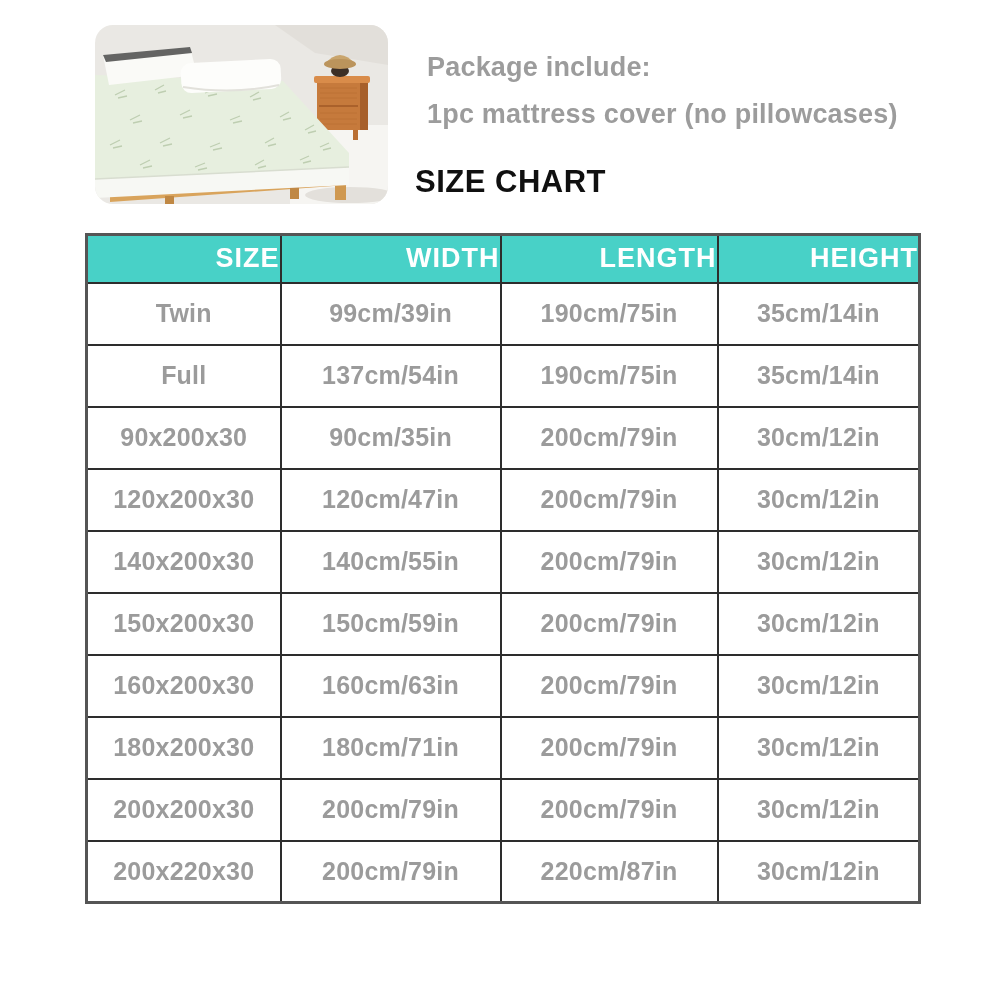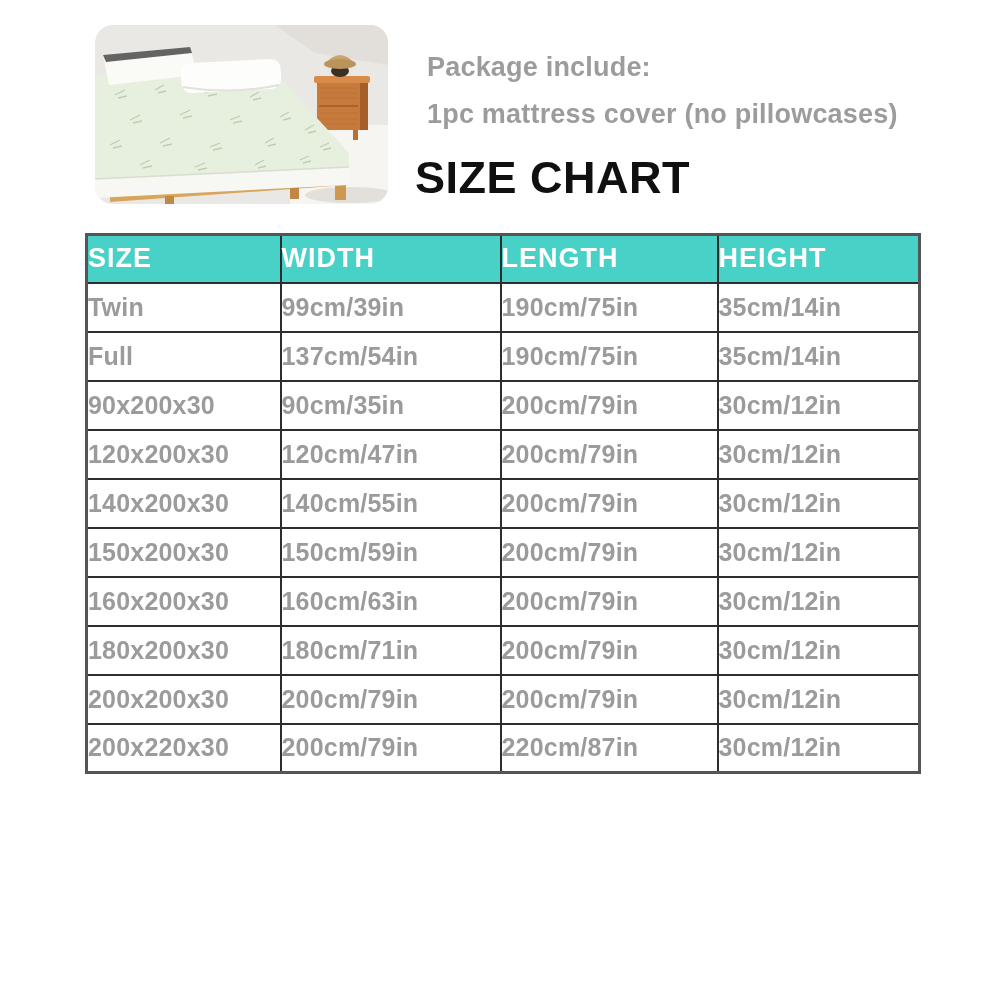--- a/index.html
+++ b/index.html
@@ -30,22 +30,22 @@
     color: var(--info-text, #9c9c9c);
     letter-spacing: 0.2px;
     white-space: nowrap;
   }
   .pkg-line-1 { top: 52px; }
   .pkg-line-2 { top: 99px; }
 
   
   .size-chart-title {
     position: absolute;
-    left: 415px; top: 152px;
-    font-size: 45px;
+    left: 415px; top: 164px;
+    font-size: 31px;
     font-weight: 800;
     color: var(--title-text, #101010);
     letter-spacing: 0.5px;
     white-space: nowrap;
   }
 
   
   table.size-table {
     position: absolute;
     left: 85px; top: 233px;
@@ -54,30 +54,30 @@
     table-layout: fixed;
     border: 3px solid #555555;
   }
   table.size-table th {
     height: 48px;
     background: var(--header-bg, #48d1c7);
     color: var(--header-text, #ffffff);
     font-size: 27px;
     font-weight: 700;
     letter-spacing: 1px;
-    text-align: left;
+    text-align: right;
     vertical-align: middle;
     border: 2px solid #2d2d2d;
   }
   table.size-table td {
-    height: 49px;
+    height: 62px;
     color: var(--cell-text, #9b9b9b);
     font-size: 25px;
     font-weight: 700;
-    text-align: left;
+    text-align: center;
     vertical-align: middle;
     border: 2px solid #2d2d2d;
     background: #ffffff;
     letter-spacing: 0.2px;
     margin-left: 44px;
   }
 </style>
 </head>
 <body>
 

